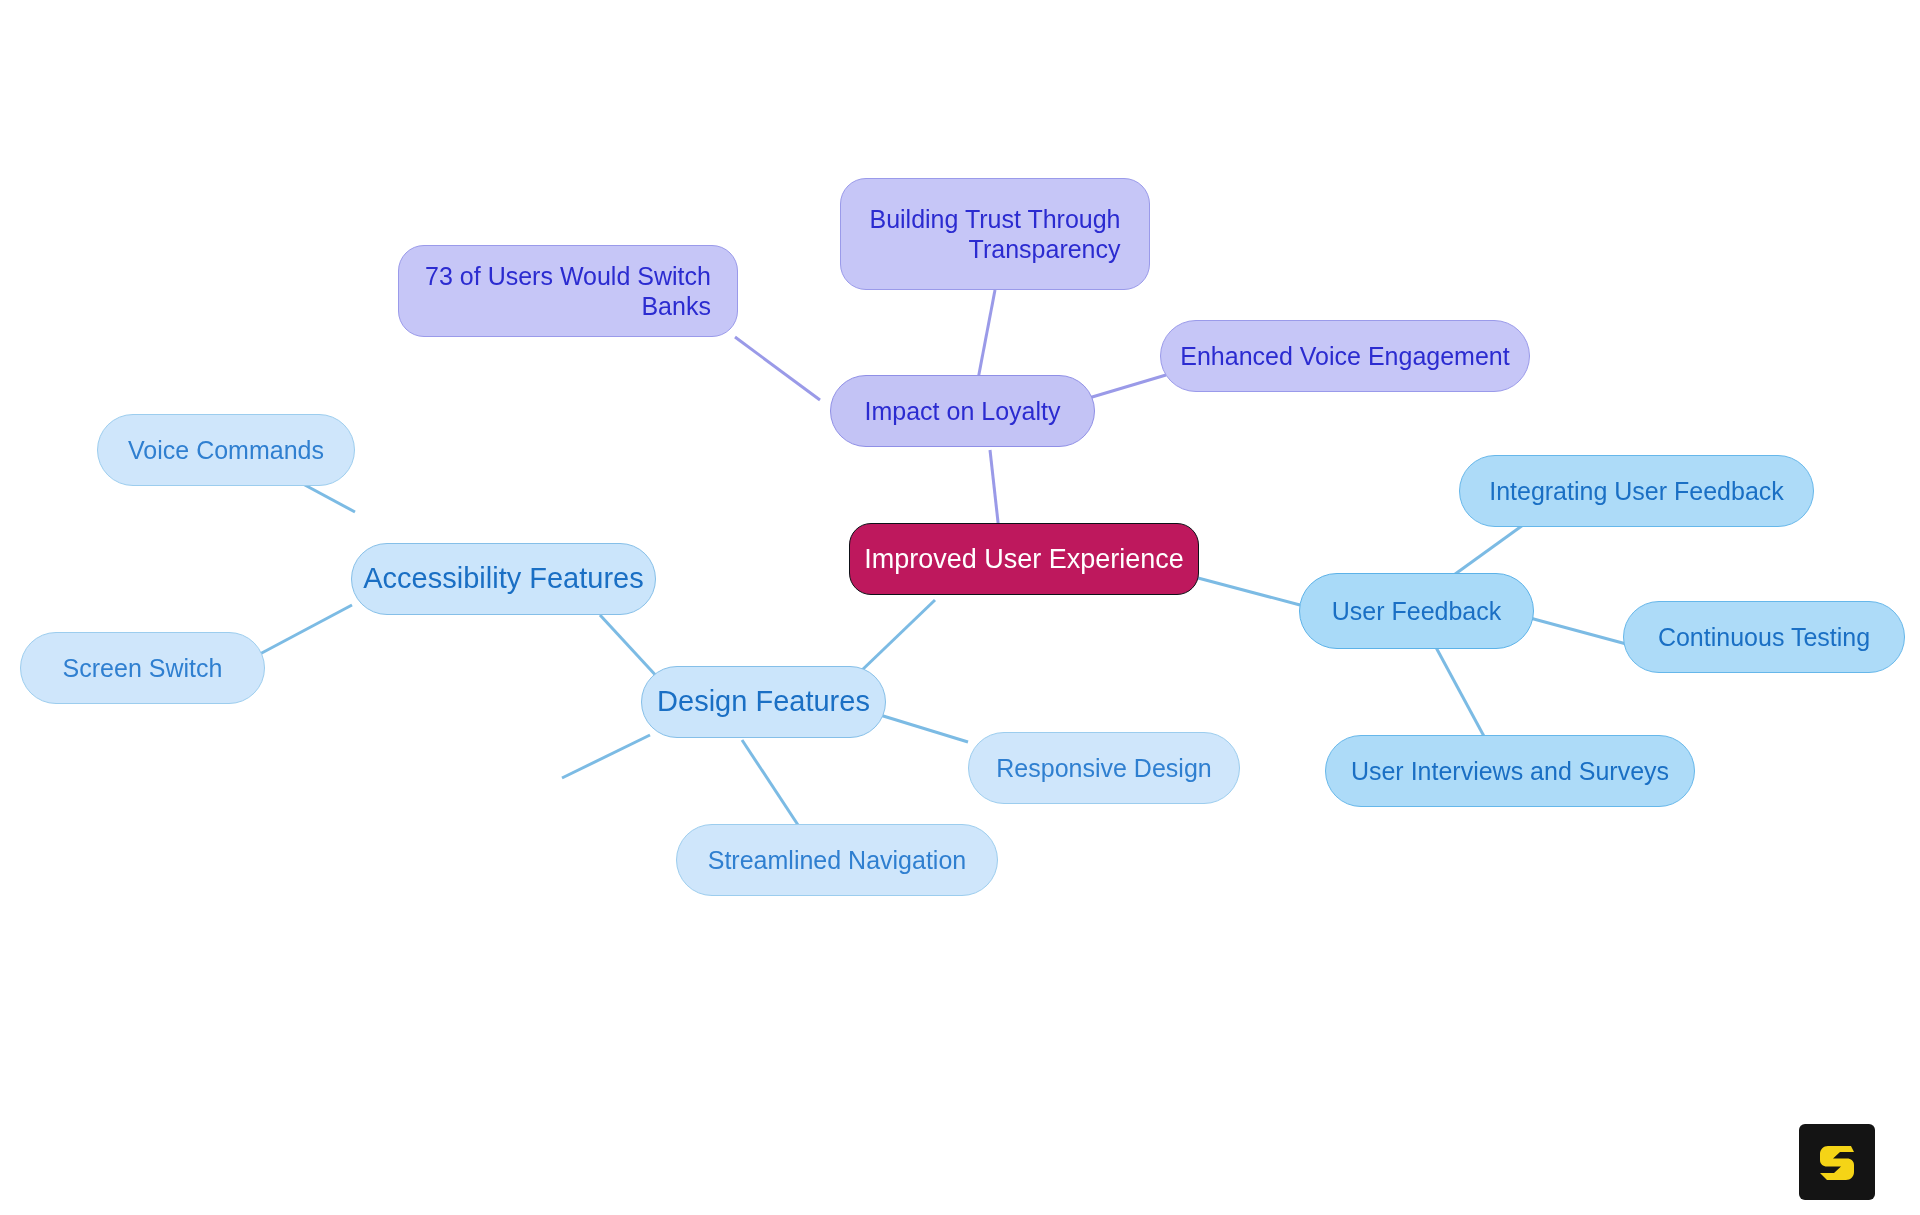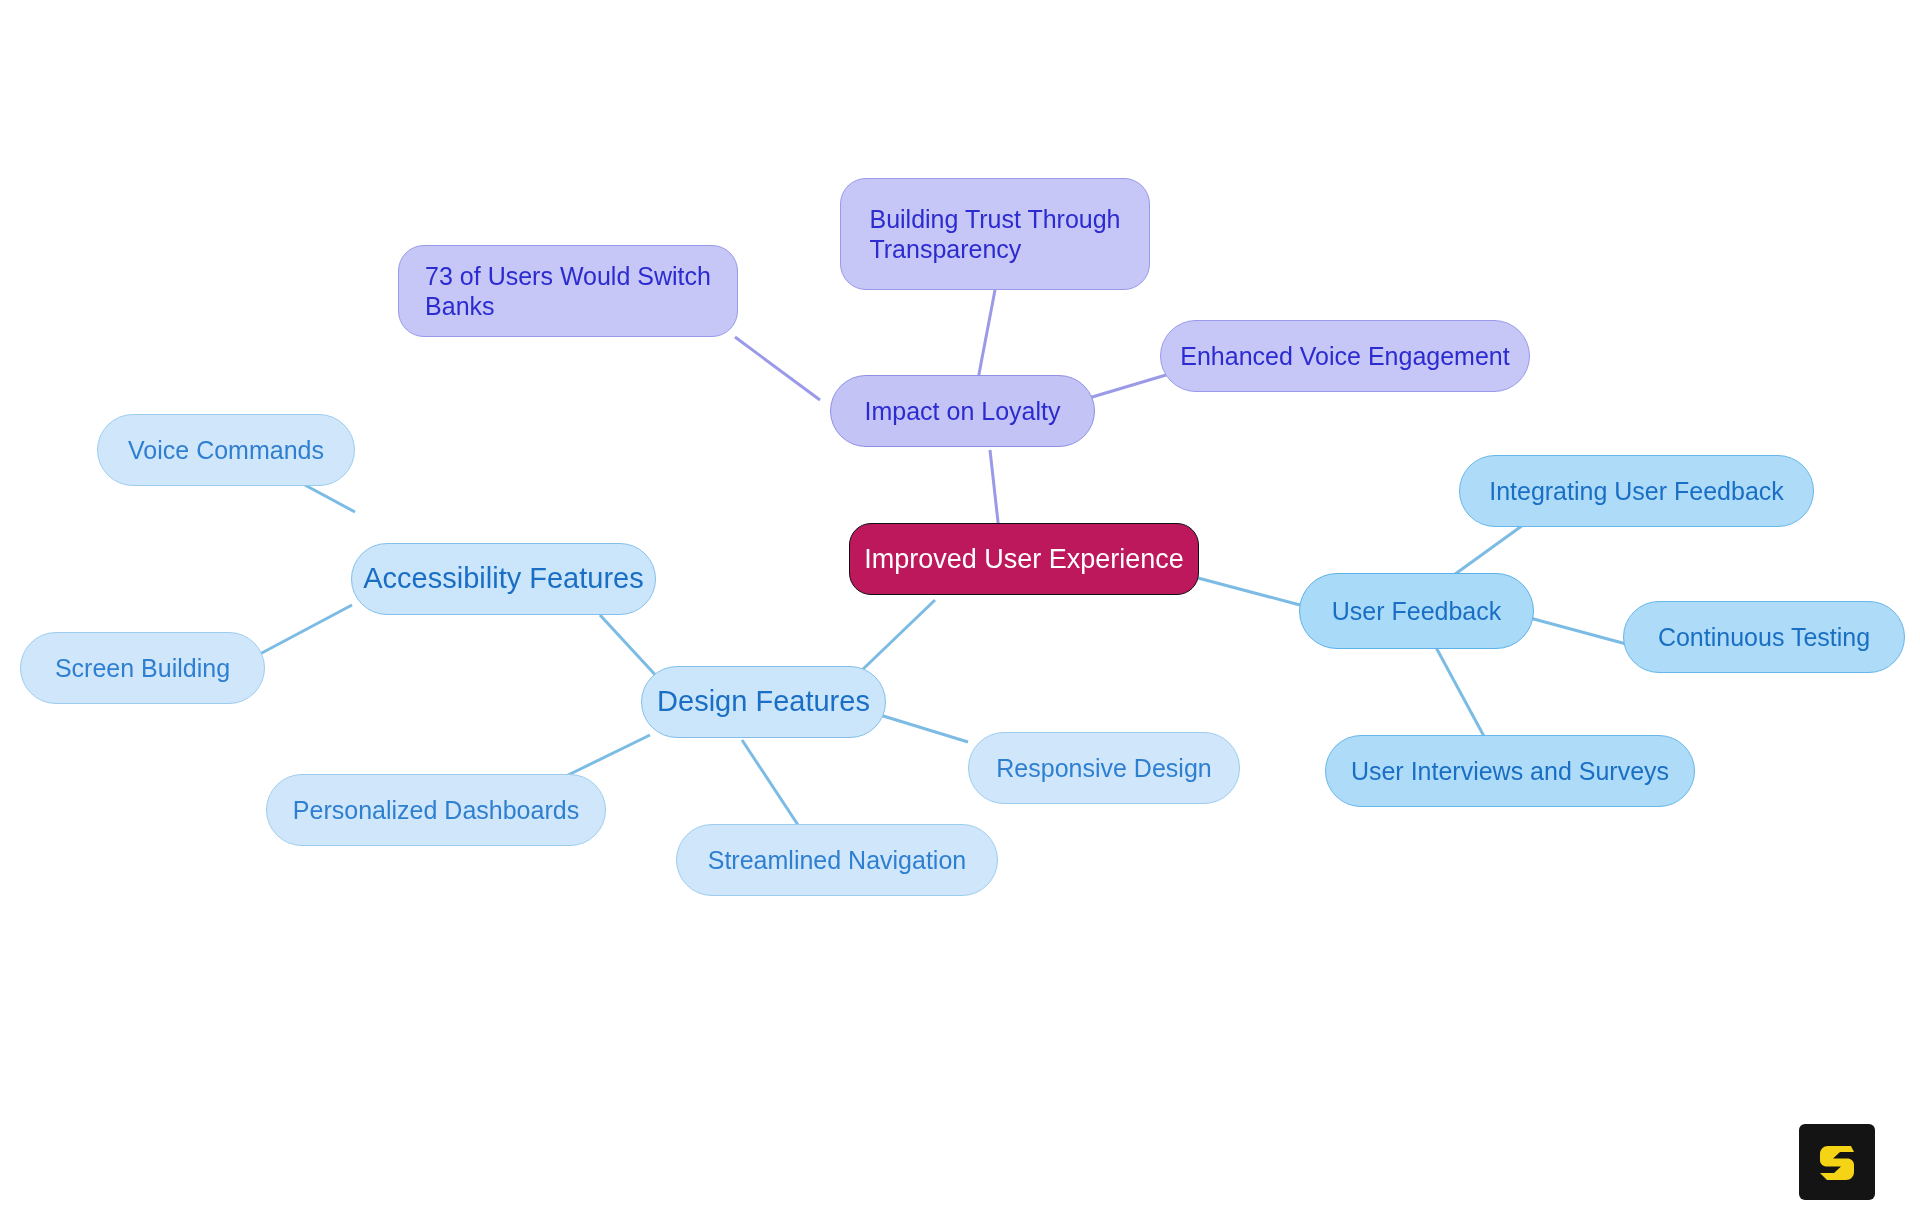--- a/index.html
+++ b/index.html
@@ -22,21 +22,21 @@
     width: 1920px;
     height: 1215px;
     pointer-events: none;
   }
   .node {
     position: absolute;
     box-sizing: border-box;
     display: flex;
     align-items: center;
     justify-content: center;
-    text-align: left;
+    text-align: right;
     line-height: 1.22;
     white-space: pre-line;
     z-index: 3;
   }
   
   .node.root {
     background: #be185d;
     border: 1px solid #0d1117;
     color: #ffffff;
     border-radius: 22px;
@@ -139,23 +139,22 @@
 Transparency</div>
 
   <div class="node purple-leaf pill" style="left:1160px; top:320px; width:370px; height:72px;">Enhanced Voice Engagement</div>
 
   <div class="node blue-hub" style="left:641px; top:666px; width:245px; height:72px;">Design Features</div>
 
   <div class="node blue-hub" style="left:351px; top:543px; width:305px; height:72px;">Accessibility Features</div>
 
   <div class="node blue-leaf" style="left:97px; top:414px; width:258px; height:72px;">Voice Commands</div>
 
-  <div class="node blue-leaf" style="left:20px; top:632px; width:245px; height:72px;">Screen Building</div>
+  <div class="node blue-leaf" style="left:20px; top:632px; width:245px; height:72px;">Screen Switch</div>
 
-  <div class="node blue-leaf" style="left:266px; top:774px; width:340px; height:72px;">Personalized Dashboards</div>
 
   <div class="node blue-leaf" style="left:676px; top:824px; width:322px; height:72px;">Streamlined Navigation</div>
 
   <div class="node blue-leaf" style="left:968px; top:732px; width:272px; height:72px;">Responsive Design</div>
 
   <div class="node blue-hub-strong" style="left:1299px; top:573px; width:235px; height:76px;">User Feedback</div>
 
   <div class="node blue-leaf-strong" style="left:1459px; top:455px; width:355px; height:72px;">Integrating User Feedback</div>
 
   <div class="node blue-leaf-strong" style="left:1623px; top:601px; width:282px; height:72px;">Continuous Testing</div>

